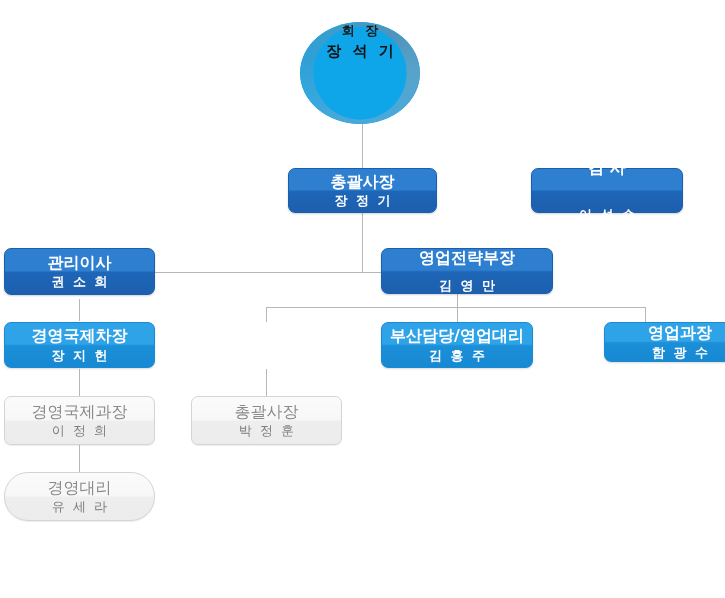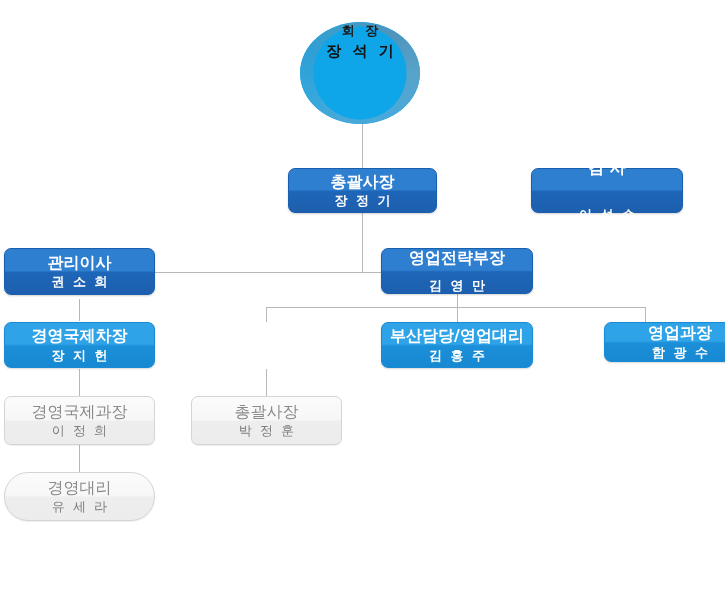--- a/index.html
+++ b/index.html
@@ -173,21 +173,21 @@
   <div class="node blue-dark" style="left:531px; top:168px; width:152px; height:45px;gap:28px;">
     <div class="title">감  사</div>
     <div class="name">이 성 순</div>
   </div>
 
   <div class="node blue-dark" style="left:4px; top:248px; width:151px; height:47px;">
     <div class="title">관리이사</div>
     <div class="name">권 소 희</div>
   </div>
 
-  <div class="node blue-dark" style="left:381px; top:248px; width:152px; height:46px;gap:9px;">
+  <div class="node blue-dark" style="left:381px; top:248px; width:172px; height:46px;gap:9px;">
     <div class="title">영업전략부장</div>
     <div class="name">김 영 만</div>
   </div>
 
   <div class="node blue-light" style="left:4px; top:322px; width:151px; height:46px;">
     <div class="title">경영국제차장</div>
     <div class="name">장 지 헌</div>
   </div>
 
 

